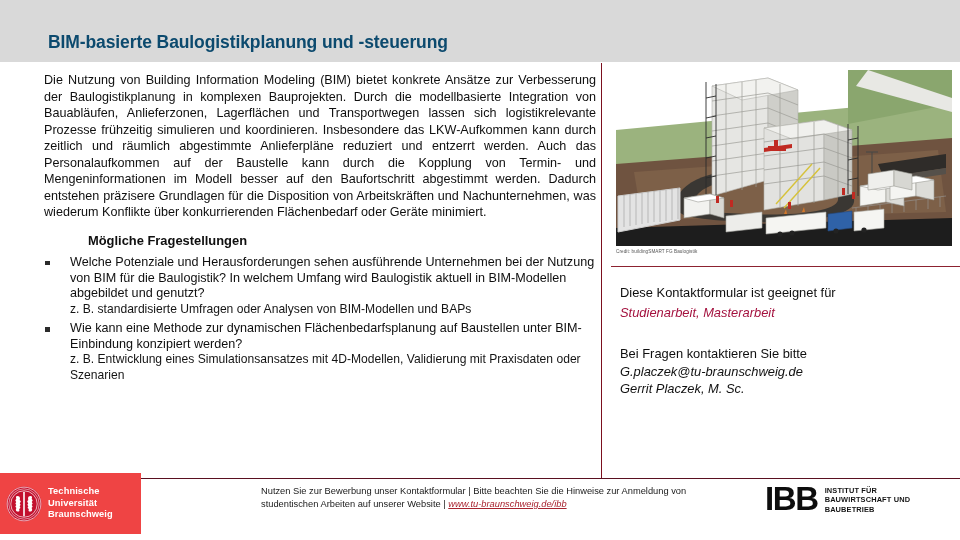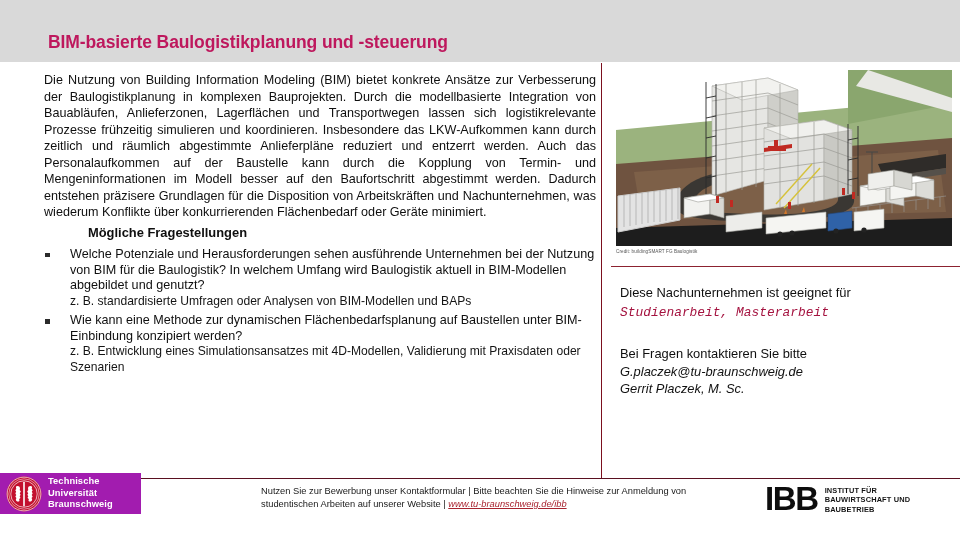--- a/index.html
+++ b/index.html
@@ -24,21 +24,21 @@
     height: 62px;
     background: #d9d9d9;
   }
   .header-title {
     position: absolute;
     left: 48px;
     top: 32px;
     font-size: 17.5px;
     font-weight: bold;
     letter-spacing: -0.1px;
-    color: #be185d;
+    color: #0c4a6e;
     white-space: nowrap;
   }
 
   
   .v-divider {
     position: absolute;
     left: 601px;
     top: 63px;
     width: 1.4px;
     height: 415px;
@@ -69,21 +69,21 @@
     width: 552px;
   }
   .body-par {
     font-size: 12.6px;
     line-height: 16.55px;
     text-align: justify;
     color: #0f0f0f;
     margin: 0;
   }
   .section-head {
-    margin-top: 4px;
+    margin-top: 12px;
     font-size: 12.9px;
     font-weight: bold;
     color: #0f0f0f;
     padding-left: 44px;
   }
   .bullets {
     margin: 7px 0 0 0;
     padding: 0;
     list-style: none;
   }
@@ -141,38 +141,37 @@
   .r-line {
     font-size: 12.9px;
     line-height: 19px;
     color: #0f0f0f;
   }
   .r-accent {
     font-size: 12.9px;
     line-height: 21px;
     font-style: italic;
     color: #a4123f;
-    font-family: Liberation Mono, monospace;
   }
   .r-gap { height: 21px; }
   .r-italic {
     font-size: 12.9px;
     line-height: 17px;
     font-style: italic;
     color: #111111;
   }
 
   
   .tu-logo {
     position: absolute;
     left: 0px;
     top: 473px;
     width: 141px;
-    height: 41px;
-    background: #a21caf;
+    height: 61px;
+    background: #ef4444;
     display: flex;
     align-items: center;
   }
   .tu-seal { margin-left: 6px; width: 36px; height: 36px; }
   .tu-words {
     margin-left: 6px;
     color: #ffffff;
     font-size: 9.3px;
     font-weight: bold;
     line-height: 11.4px;
@@ -406,21 +405,21 @@
 
     <g fill="#d4782a">
       <polygon points="168,146 171,146 170,141"></polygon>
       <polygon points="186,144 189,144 188,139"></polygon>
     </g>
   </svg>
 </div>
 <div class="fig-credit">Credit: buildingSMART FG Baulogistik</div>
 
 <div class="right-col">
-  <div class="r-line">Diese Nachunternehmen ist geeignet für</div>
+  <div class="r-line">Diese Kontaktformular ist geeignet für</div>
   <div class="r-accent">Studienarbeit, Masterarbeit</div>
   <div class="r-gap"></div>
   <div class="r-line">Bei Fragen kontaktieren Sie bitte</div>
   <div class="r-italic">G.placzek@tu-braunschweig.de</div>
   <div class="r-italic">Gerrit Placzek, M. Sc.</div>
 </div>
 
 <div class="tu-logo">
   <svg class="tu-seal" viewBox="0 0 64 64">
     <circle cx="32" cy="32" r="31" fill="#c3102e"></circle>

